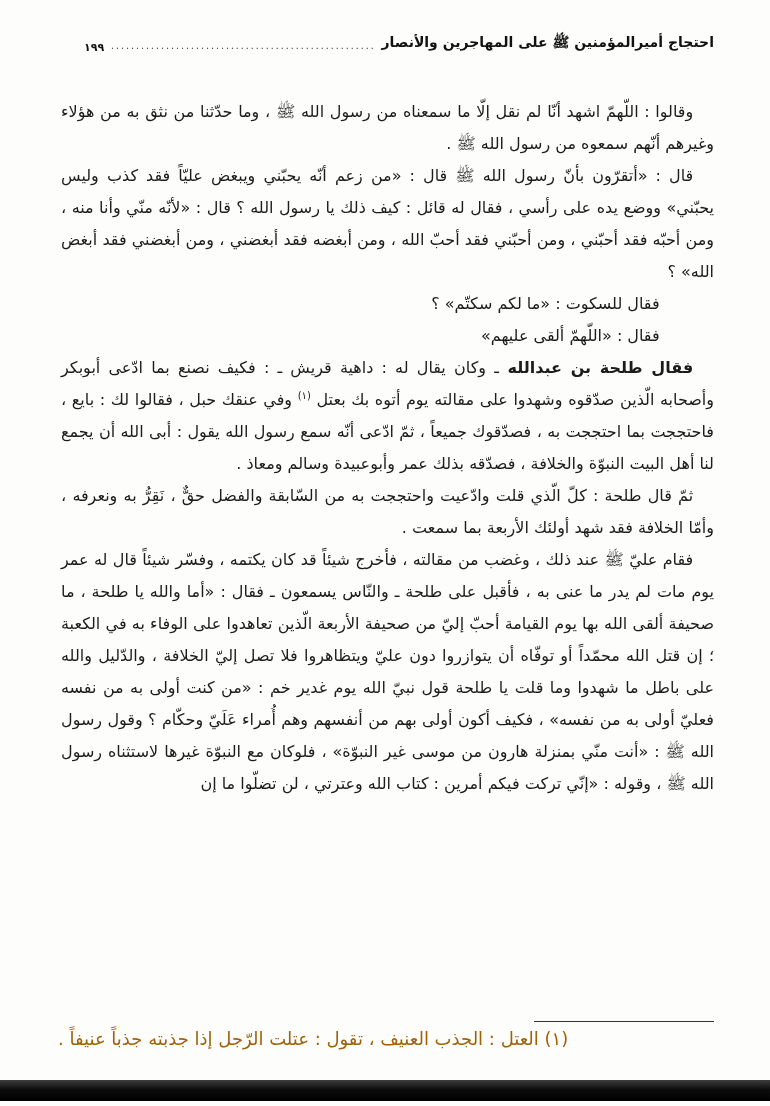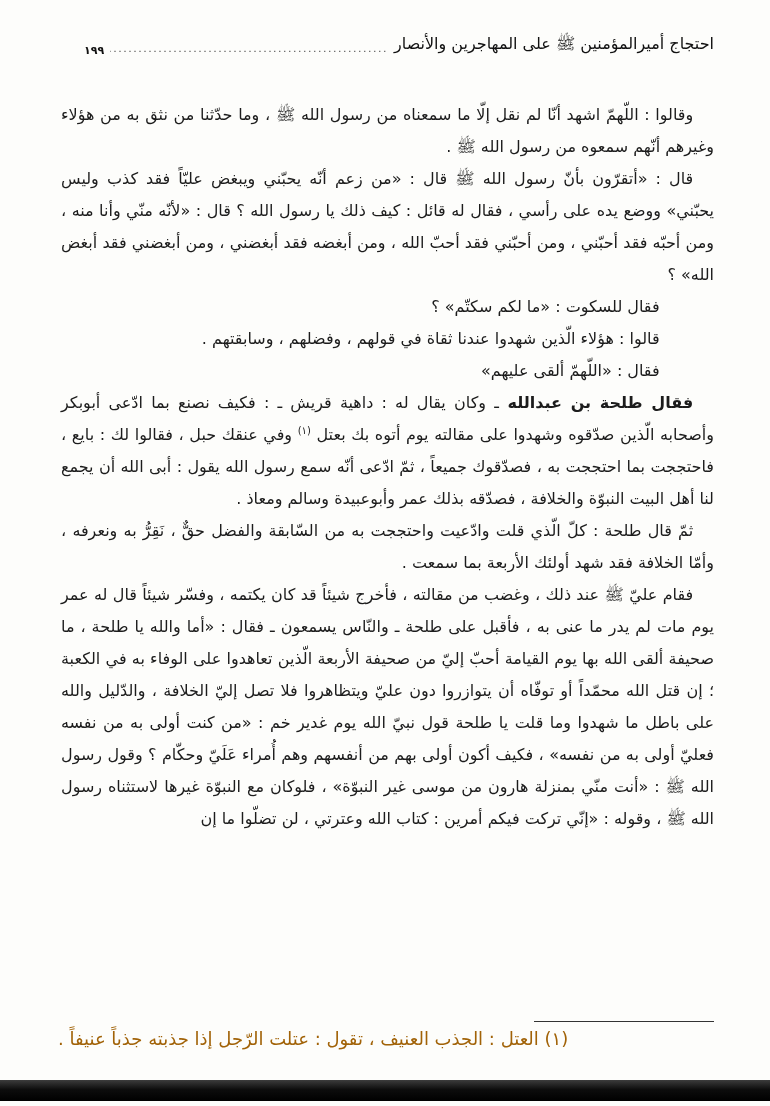--- a/index.html
+++ b/index.html
@@ -13,23 +13,23 @@
     font-family: "DejaVu Sans", sans-serif;
     color: #1c1c1c;
     overflow: hidden;
   }
   .header {
     display: flex;
     align-items: flex-end;
     padding: 34px 56px 0 84px;
   }
   .title {
-    font-weight: normal;
+    font-weight: bold;
     white-space: nowrap;
-    font-size: 16px;
+    font-size: 14px;
     color: #111;
   }
   .dots {
     flex: 1;
     overflow: hidden;
     white-space: nowrap;
     font-size: 11px;
     color: #555;
     letter-spacing: 1.5px;
     margin: 0 6px;
@@ -90,21 +90,20 @@
   <div class="header">
     <span class="title">احتجاج أميرالمؤمنين ﷺ على المهاجرين والأنصار</span>
     <span class="dots">..........................................................................................................</span>
     <span class="pagenum">١٩٩</span>
   </div>
 
   <div class="body">
       <p class="para">وقالوا : اللّهمّ اشهد أنّا لم نقل إلّا ما سمعناه من رسول الله ﷺ ، وما حدّثنا من نثق به من هؤلاء وغيرهم أنّهم سمعوه من رسول الله ﷺ .</p>
       <p class="para">قال : «أتقرّون بأنّ رسول الله ﷺ قال : «من زعم أنّه يحبّني ويبغض عليّاً فقد كذب وليس يحبّني» ووضع يده على رأسي ، فقال له قائل : كيف ذلك يا رسول الله ؟ قال : «لأنّه منّي وأنا منه ، ومن أحبّه فقد أحبّني ، ومن أحبّني فقد أحبّ الله ، ومن أبغضه فقد أبغضني ، ومن أبغضني فقد أبغض الله» ؟</p>
       <p class="para dialogue">فقال للسكوت : «ما لكم سكتّم» ؟</p>
-      <p class="para dialogue">قالوا : هؤلاء الّذين شهدوا عندنا ثقاة في قولهم ، وفضلهم ، وسابقتهم .</p>
       <p class="para dialogue">فقال : «اللّهمّ ألقى عليهم»</p>
       <p class="para"><strong>فقال طلحة بن عبدالله </strong>ـ وكان يقال له : داهية قريش ـ : فكيف نصنع بما ادّعى أبوبكر وأصحابه الّذين صدّقوه وشهدوا على مقالته يوم أتوه بك بعتل <sup>(١)</sup> وفي عنقك حبل ، فقالوا لك : بايع ، فاحتججت بما احتججت به ، فصدّقوك جميعاً ، ثمّ ادّعى أنّه سمع رسول الله يقول : أبى الله أن يجمع لنا أهل البيت النبوّة والخلافة ، فصدّقه بذلك عمر وأبوعبيدة وسالم ومعاذ .</p>
       <p class="para">ثمّ قال طلحة : كلّ الّذي قلت وادّعيت واحتججت به من السّابقة والفضل حقٌّ ، نَقِرُّ به ونعرفه ، وأمّا الخلافة فقد شهد أولئك الأربعة بما سمعت .</p>
       <p class="para">فقام عليّ ﷺ عند ذلك ، وغضب من مقالته ، فأخرج شيئاً قد كان يكتمه ، وفسّر شيئاً قال له عمر يوم مات لم يدر ما عنى به ، فأقبل على طلحة ـ والنّاس يسمعون ـ فقال : «أما والله يا طلحة ، ما صحيفة ألقى الله بها يوم القيامة أحبّ إليّ من صحيفة الأربعة الّذين تعاهدوا على الوفاء به في الكعبة ؛ إن قتل الله محمّداً أو توفّاه أن يتوازروا دون عليّ ويتظاهروا فلا تصل إليّ الخلافة ، والدّليل والله على باطل ما شهدوا وما قلت يا طلحة قول نبيّ الله يوم غدير خم : «من كنت أولى به من نفسه فعليّ أولى به من نفسه» ، فكيف أكون أولى بهم من أنفسهم وهم أُمراء عَلَيّ وحكّام ؟ وقول رسول الله ﷺ : «أنت منّي بمنزلة هارون من موسى غير النبوّة» ، فلوكان مع النبوّة غيرها لاستثناه رسول الله ﷺ ، وقوله : «إنّي تركت فيكم أمرين : كتاب الله وعترتي ، لن تضلّوا ما إن</p>
     </div>
 
   <div class="footnote-area">
     <div class="fn-sep"></div>
     <p class="fn">(١) العتل : الجذب العنيف ، تقول : عتلت الرّجل إذا جذبته جذباً عنيفاً .</p>
   </div>

